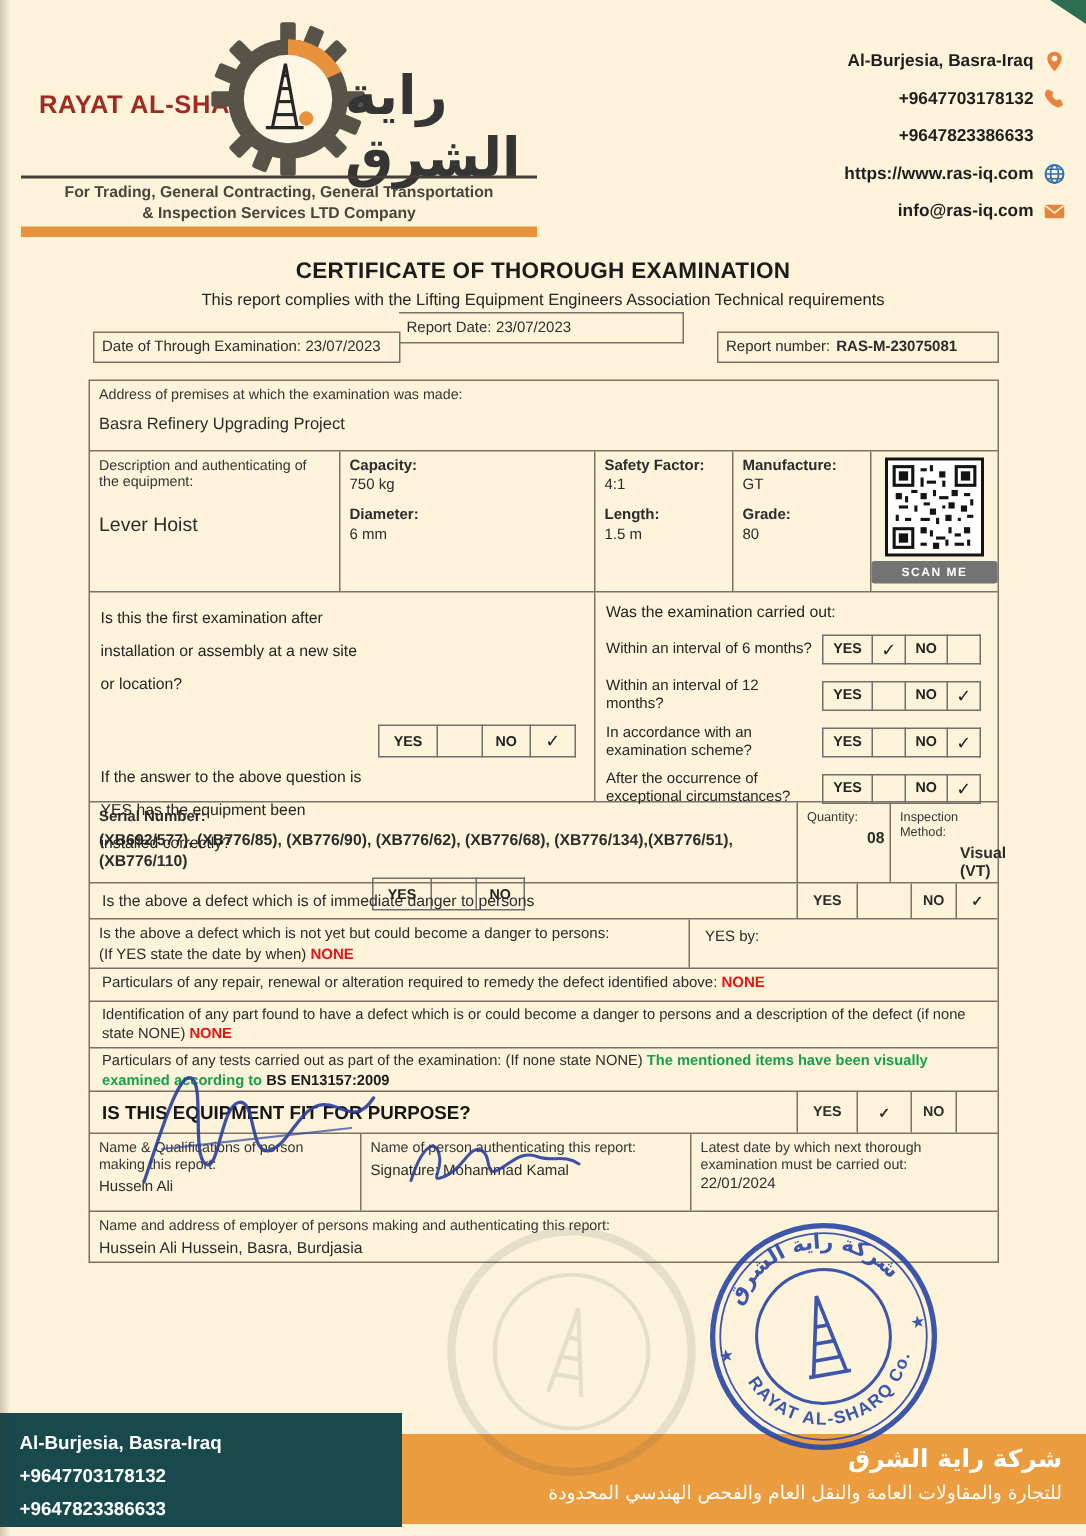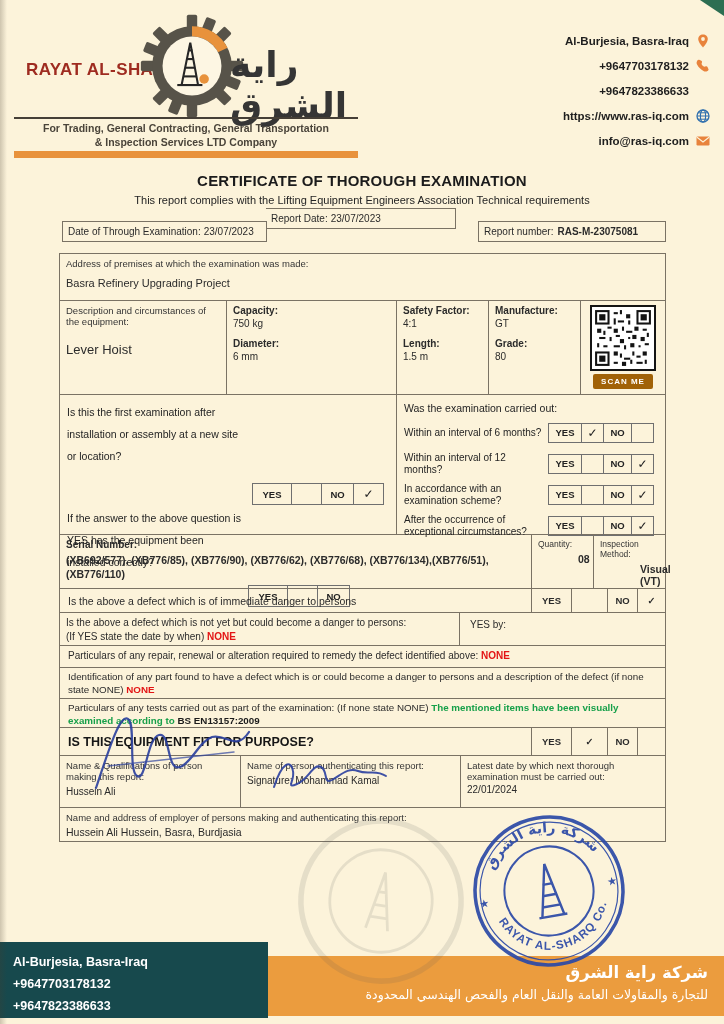--- a/index.html
+++ b/index.html
@@ -59,21 +59,21 @@
   .cp-l { width:336px; } .cp-r { width:269px; }
 
   .r-equip { height:94px; }
   .ce1 { width:166px; } .ce2 { width:170px; } .ce3 { width:92px; } .ce4 { width:92px; }
   .ce5 { width:85px; display:flex; flex-direction:column; align-items:center; padding-top:4px; }
   .desc-val { font-size:13px; margin-top:15px; }
   .ulabel { font-size:10px; font-weight:bold; }
   .uval { font-size:10px; margin:2px 0 9px; }
   .qrbox { width:66px; height:66px; border:2px solid #141414; background:#fff; padding:1px; }
   .qrbox svg { width:100%; height:100%; display:block; }
-  .scanme { margin-top:3px; width:60px; background:#a16207; color:#fff; font-size:8px;
+  .scanme { margin-top:3px; width:84px; background:#737373; color:#fff; font-size:8px;
             font-weight:bold; letter-spacing:1px; text-align:center; padding:3px 0; border-radius:2px; }
 
   .r-quest { height:140px; }
   .cq-l { width:336px; padding:6px 0 0 7px; }
   .cq-r { width:269px; }
   .qrow { display:flex;flex-direction:column; }
   .qrow2 { margin-top:2px; }
   .qtext { width:176px; font-size:10.5px; line-height:22px; color:#242424; }
   .grp { display:flex; }
   .g1 { margin-left:auto; margin-right:12px; margin-top:16px; }
@@ -251,21 +251,21 @@
 
     <div class="trow r-parties">
       <div class="cell cp-r pad">
         <div class="lbl">Address of premises at which the examination was made:</div>
         <div class="val">Basra Refinery Upgrading Project</div>
       </div>
     </div>
 
     <div class="trow r-equip">
       <div class="cell ce1 pad">
-        <div class="lbl">Description and circumstances of the equipment:</div>
+        <div class="lbl">Description and authenticating of the equipment:</div>
         <div class="desc-val">Lever Hoist</div>
       </div>
       <div class="cell ce2 pad">
         <div class="ulabel">Capacity:</div>
         <div class="uval">750 kg</div>
         <div class="ulabel">Diameter:</div>
         <div class="uval">6 mm</div>
       </div>
       <div class="cell ce3 pad">
         <div class="ulabel">Safety Factor:</div>

